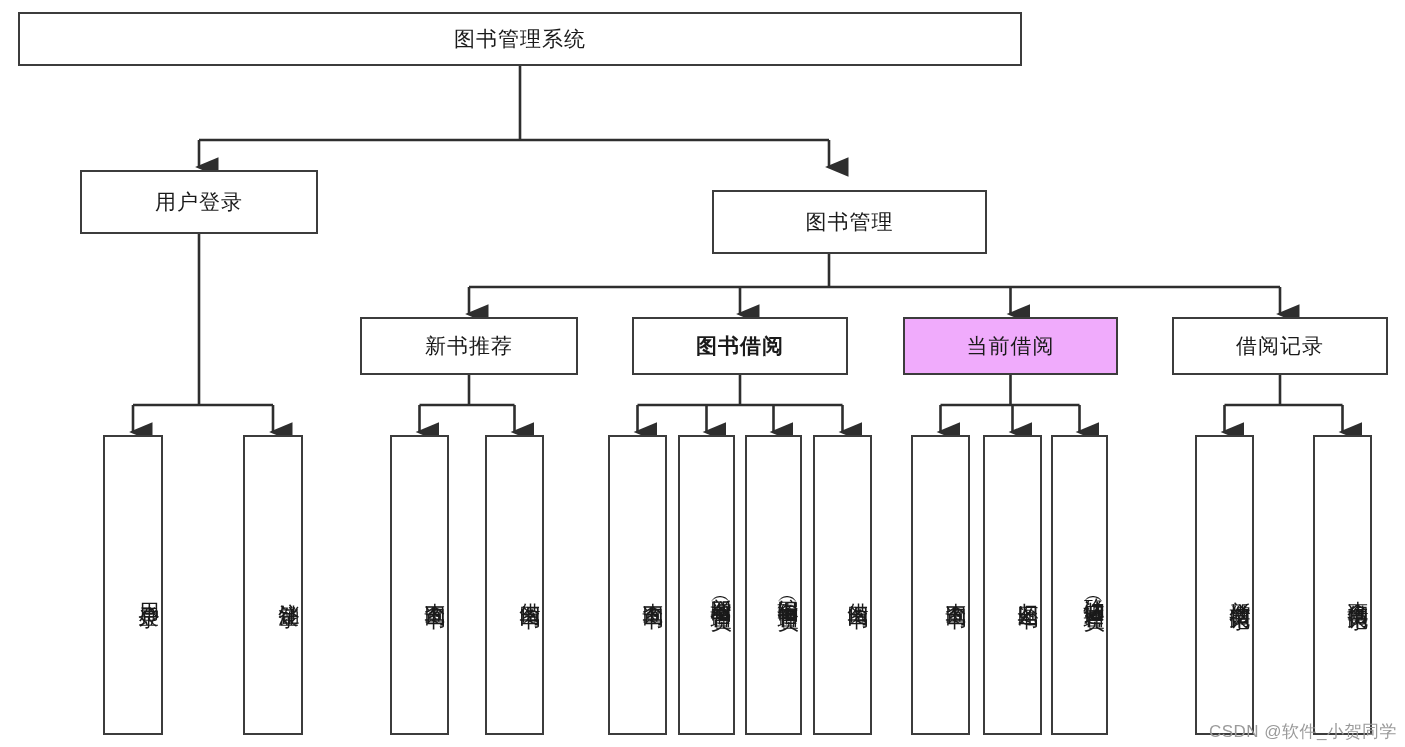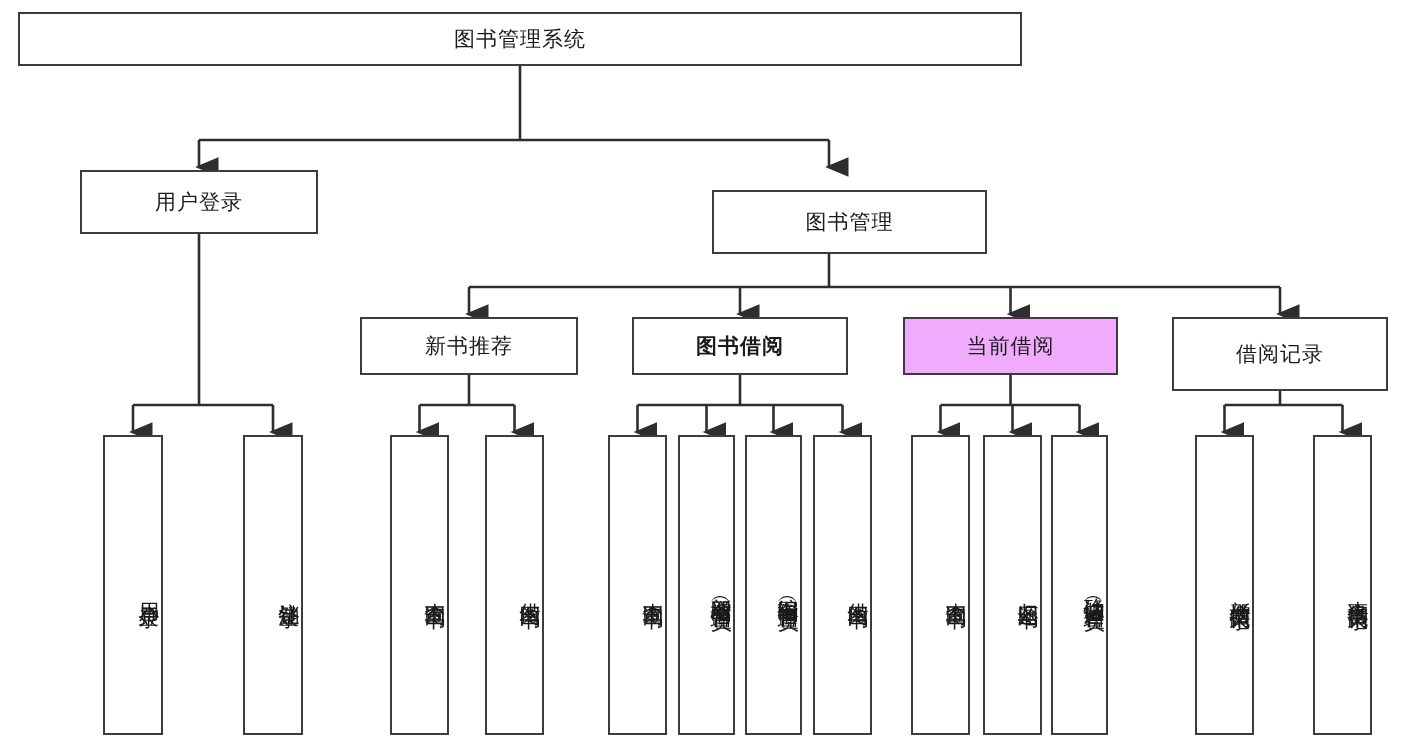--- a/index.html
+++ b/index.html
@@ -129,21 +129,21 @@
       </div>
       <div class="node-box node-h" style="left: 360px; top: 317px; width: 218px; height: 58px; border-color: rgb(60, 60, 60); background: rgb(255, 255, 255);">
         <span class="node-label">新书推荐</span>
       </div>
       <div class="node-box node-h" style="left: 632px; top: 317px; width: 216px; height: 58px; border-color: rgb(60, 60, 60); background: rgb(255, 255, 255); font-weight: bold;">
         <span class="node-label">图书借阅</span>
       </div>
       <div class="node-box node-h" style="left: 903px; top: 317px; width: 215px; height: 58px; border-color: rgb(60, 60, 60); background: #f0abfc;">
         <span class="node-label">当前借阅</span>
       </div>
-      <div class="node-box node-h" style="left: 1172px; top: 317px; width: 216px; height: 74px; border-color: rgb(60, 60, 60); background: rgb(255, 255, 255);">
+      <div class="node-box node-h" style="left: 1172px; top: 317px; width: 216px; height: 58px; border-color: rgb(60, 60, 60); background: rgb(255, 255, 255);">
         <span class="node-label">借阅记录</span>
       </div>
       <div class="node-box node-v" style="left: 103px; top: 435px; width: 60px; height: 300px; border-color: rgb(60, 60, 60); background: rgb(255, 255, 255);">
         <span class="node-label">用户登录</span>
       </div>
       <div class="node-box node-v" style="left: 243px; top: 435px; width: 60px; height: 300px; border-color: rgb(60, 60, 60); background: rgb(255, 255, 255);">
         <span class="node-label">注销登录</span>
       </div>
       <div class="node-box node-v" style="left: 390px; top: 435px; width: 59px; height: 300px; border-color: rgb(60, 60, 60); background: rgb(255, 255, 255);">
         <span class="node-label">查询图书</span>
@@ -173,13 +173,14 @@
         <span class="node-label">确认归还（管理员）</span>
       </div>
       <div class="node-box node-v" style="left: 1195px; top: 435px; width: 59px; height: 300px; border-color: rgb(60, 60, 60); background: rgb(255, 255, 255);">
         <span class="node-label">新增借阅记录</span>
       </div>
       <div class="node-box node-v" style="left: 1313px; top: 435px; width: 59px; height: 300px; border-color: rgb(60, 60, 60); background: rgb(255, 255, 255);">
         <span class="node-label">查询借阅记录</span>
       </div>
     </div>
 
+  <div id="watermark">CSDN @软件_小贺同学</div>
 </div>
 
 </body></html>

